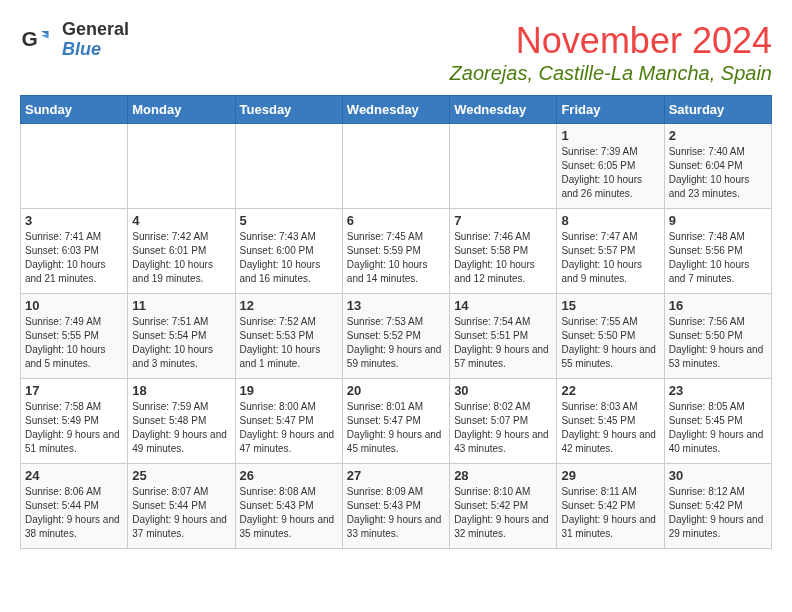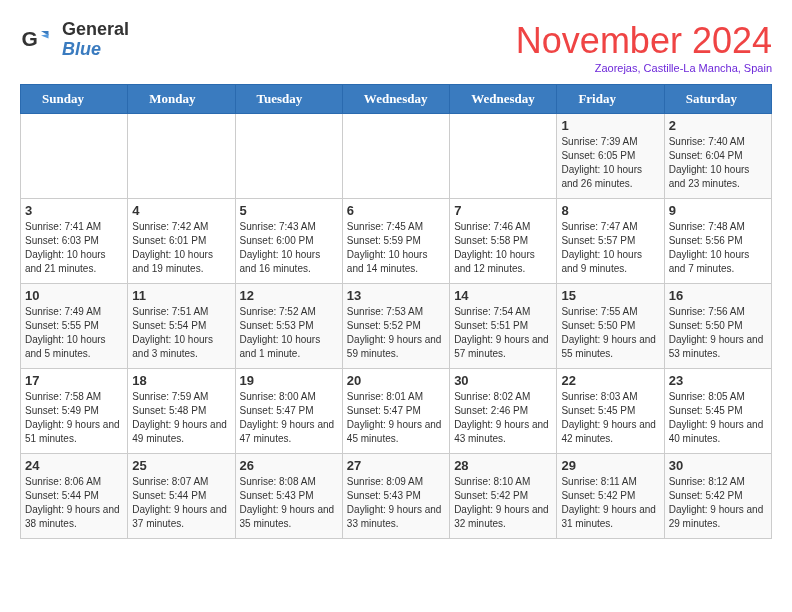--- a/index.html
+++ b/index.html
@@ -44,37 +44,37 @@
     }
     .title-area {
       text-align: right;
     }
     .month-title {
       font-size: 36px;
       font-weight: normal;
       color: #ef4444;
     }
     .location {
-      font-size: 11px;
-      color: #6d28d9;
+      font-size: 20px;
+      color: #4d7c0f;
+      font-style: italic;
     }
     table {
       width: 100%;
       border-collapse: collapse;
       table-layout: fixed;
     }
     thead th {
       background: #3a7bbf;
       color: #fff;
       font-size: 13px;
       font-weight: bold;
-      padding: 6px 21px;
+      padding: 6px 4px;
       text-align: left;
       border: 1px solid #2a6aaf;
-      font-family: Liberation Serif, serif;
     }
     tbody td {
       border: 1px solid #ccc;
       vertical-align: top;
       padding: 4px;
       font-size: 10.5px;
       color: #333;
       height: 85px;
       background: #fff;
     }
@@ -258,21 +258,21 @@
         </td>
         <td>
           <span class="day-num">20</span>
           <div class="day-info">Sunrise: 8:01 AM
 Sunset: 5:47 PM
 Daylight: 9 hours and 45 minutes.</div>
         </td>
         <td>
           <span class="day-num">30</span>
           <div class="day-info">Sunrise: 8:02 AM
-Sunset: 2:46 PM
+Sunset: 5:07 PM
 Daylight: 9 hours and 43 minutes.</div>
         </td>
         <td>
           <span class="day-num">22</span>
           <div class="day-info">Sunrise: 8:03 AM
 Sunset: 5:45 PM
 Daylight: 9 hours and 42 minutes.</div>
         </td>
         <td>
           <span class="day-num">23</span>

